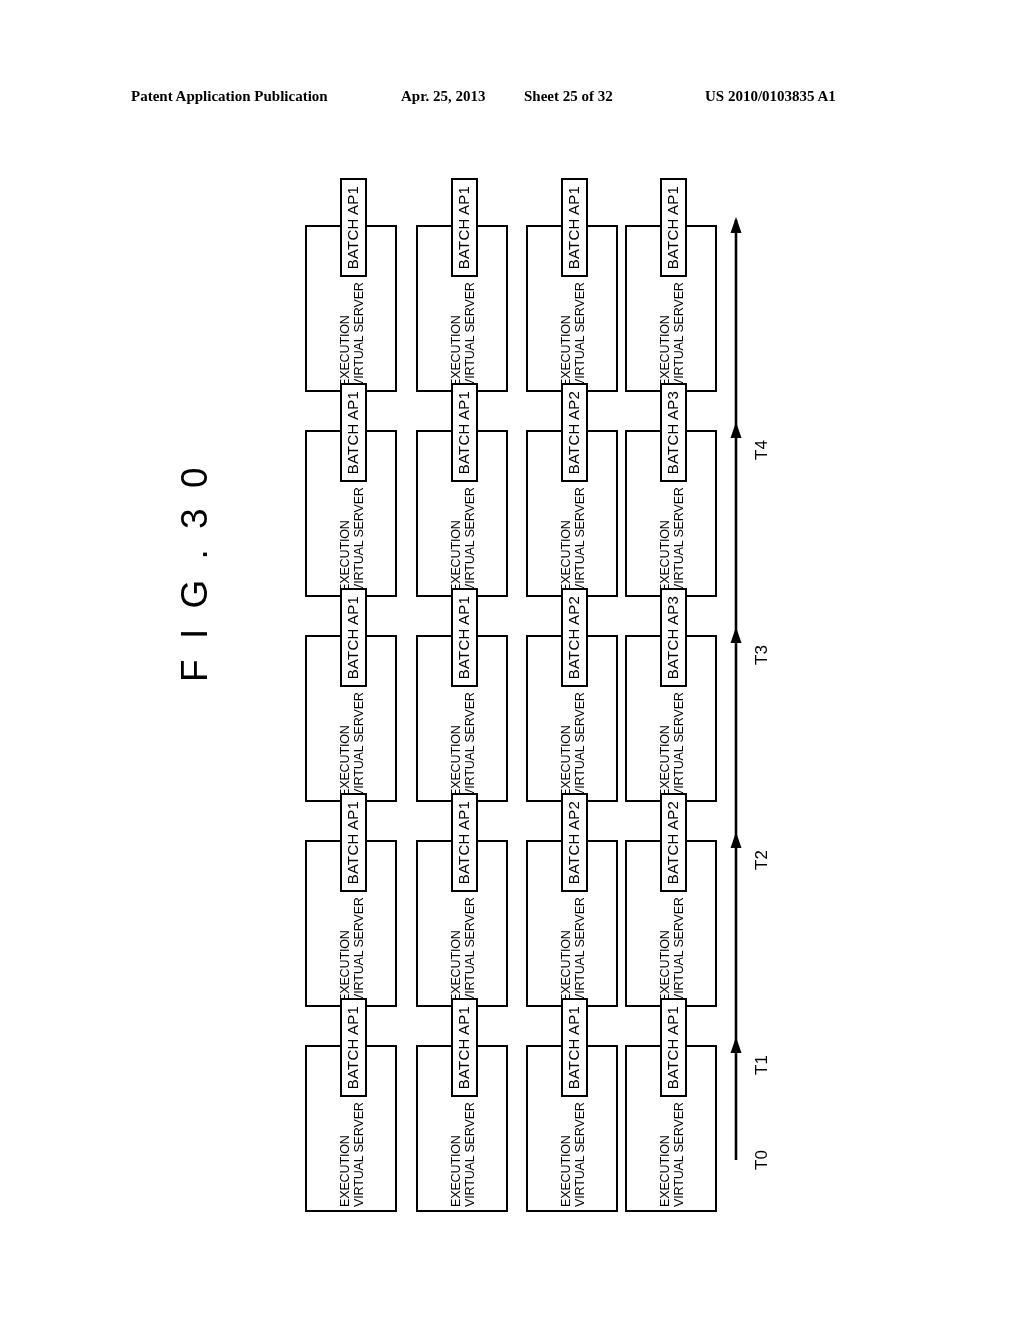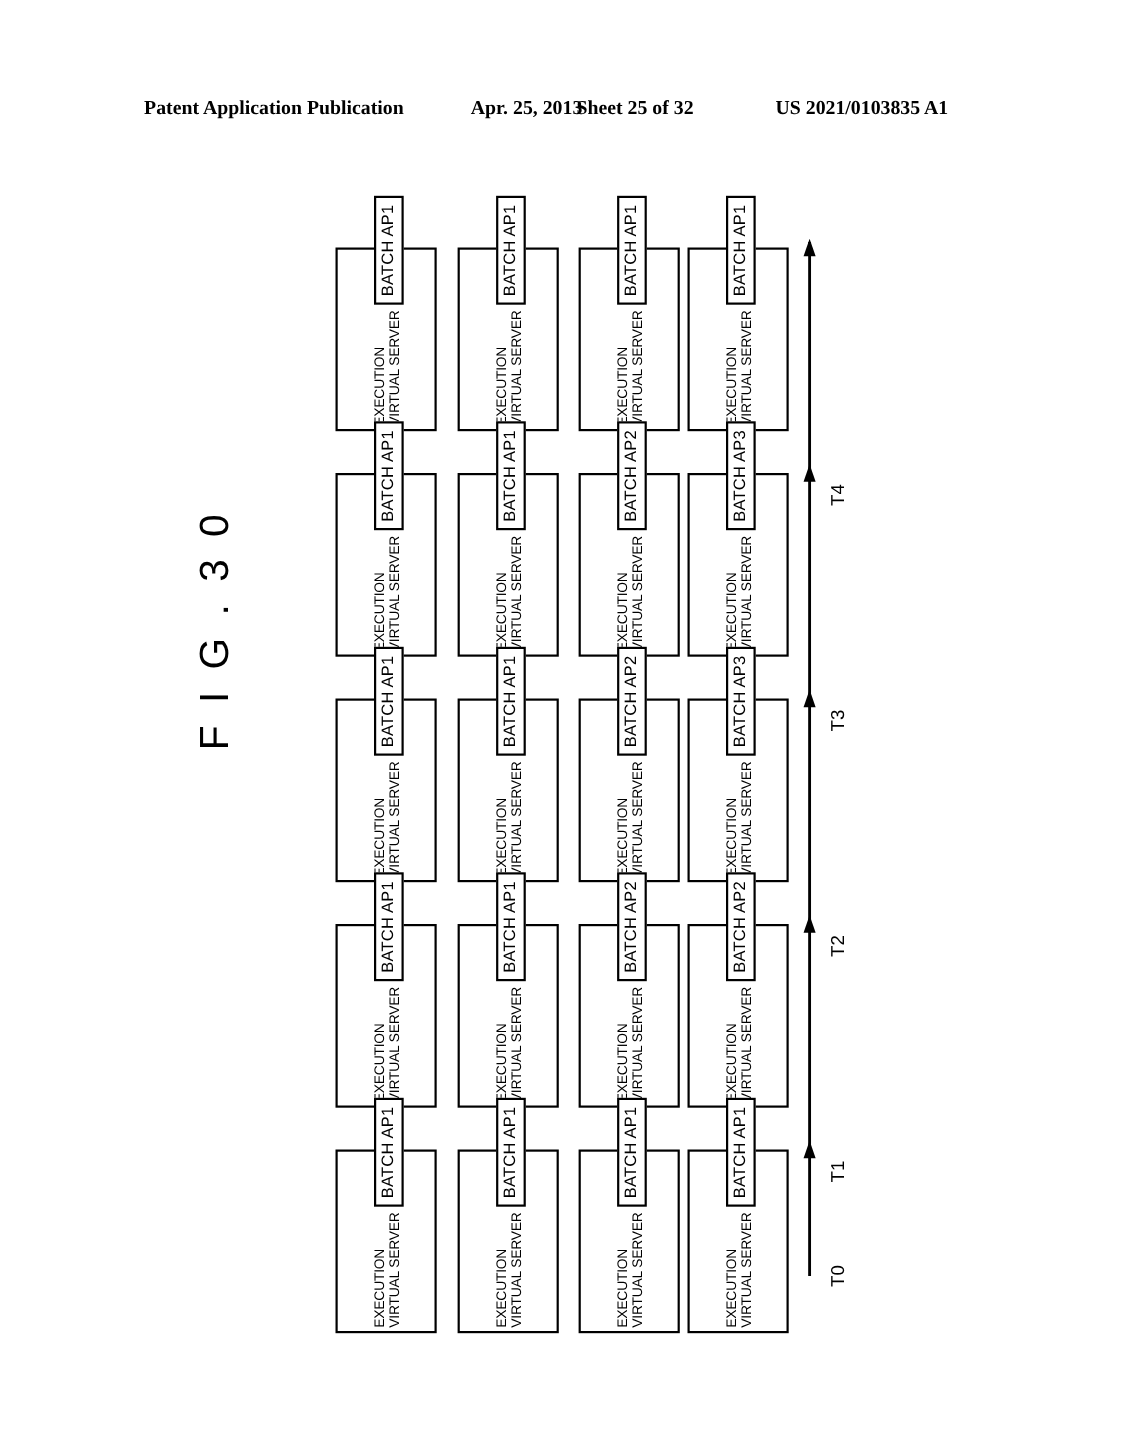--- a/index.html
+++ b/index.html
@@ -20,26 +20,26 @@
   .patent-header {
     position: absolute;
     top: 88px;
     left: 0;
     width: 1024px;
     height: 26px;
     display: flex;
     align-items: baseline;
     font-family: "Liberation Serif", serif;
     font-weight: bold;
-    font-size: 18px;
+    font-size: 15px;
     letter-spacing: 0px;
     white-space: nowrap;
   }
   .hdr-pub   { position: absolute; left: 131px; }
-  .hdr-date  { position: absolute; left: 428px; }
+  .hdr-date  { position: absolute; left: 401px; }
   .hdr-sheet { position: absolute; left: 524px; }
   .hdr-num   { position: absolute; left: 705px; }
 
   
   .fig-label {
     position: absolute;
     left: 168px;
     top: 628px;
     width: 230px;
     height: 54px;
@@ -147,21 +147,21 @@
     transform-origin: 0 0;
   }
 </style>
 </head>
 <body>
 
 <div class="patent-header">
   <span class="hdr-pub">Patent Application Publication</span>
   <span class="hdr-date">Apr. 25, 2013</span>
   <span class="hdr-sheet">Sheet 25 of 32</span>
-  <span class="hdr-num">US 2021/0103835 A1</span>
+  <span class="hdr-num">US 2010/0103835 A1</span>
 </div>
 
 <div class="fig-label">F I G . 3 0</div>
 
 <div id="diagram">
   <div id="groups-host">
       <div class="time-group" style="top: 225px;">
         <div class="server-box" style="left: 0px;">
           <div class="box-inner">
             <div class="server-title">EXECUTION

